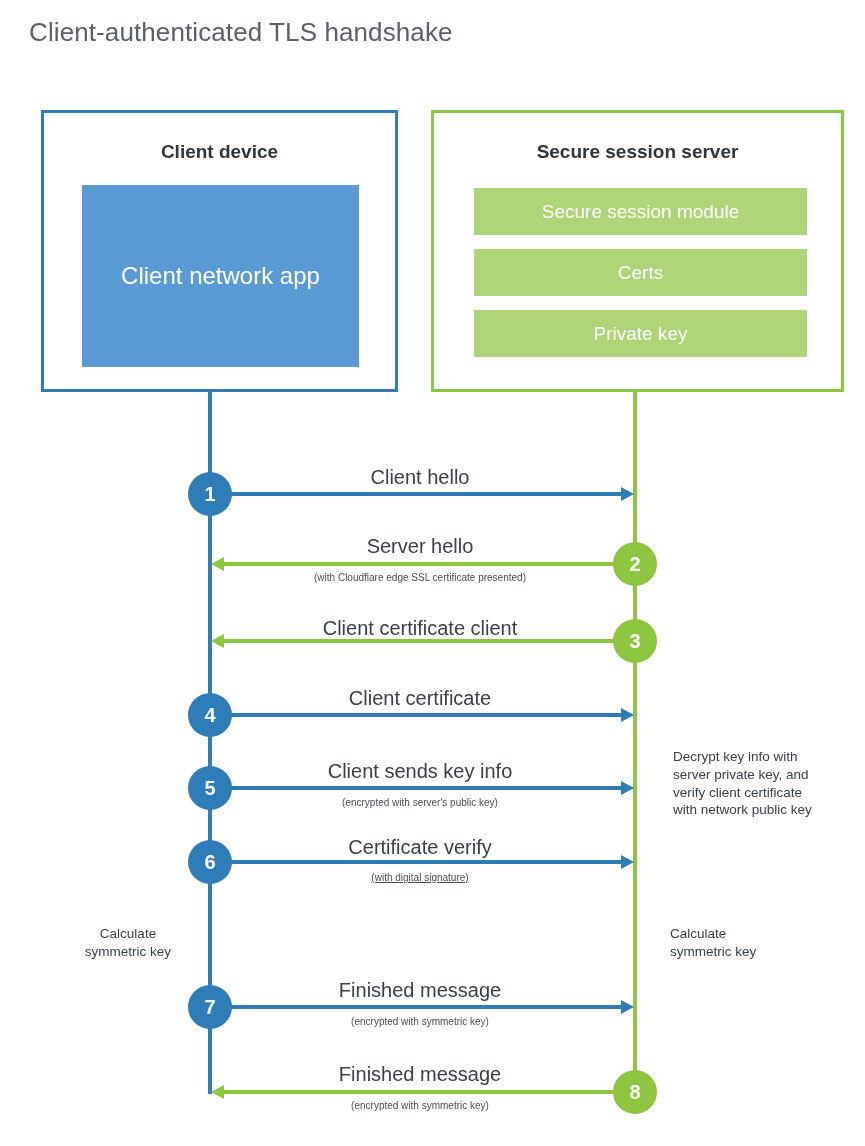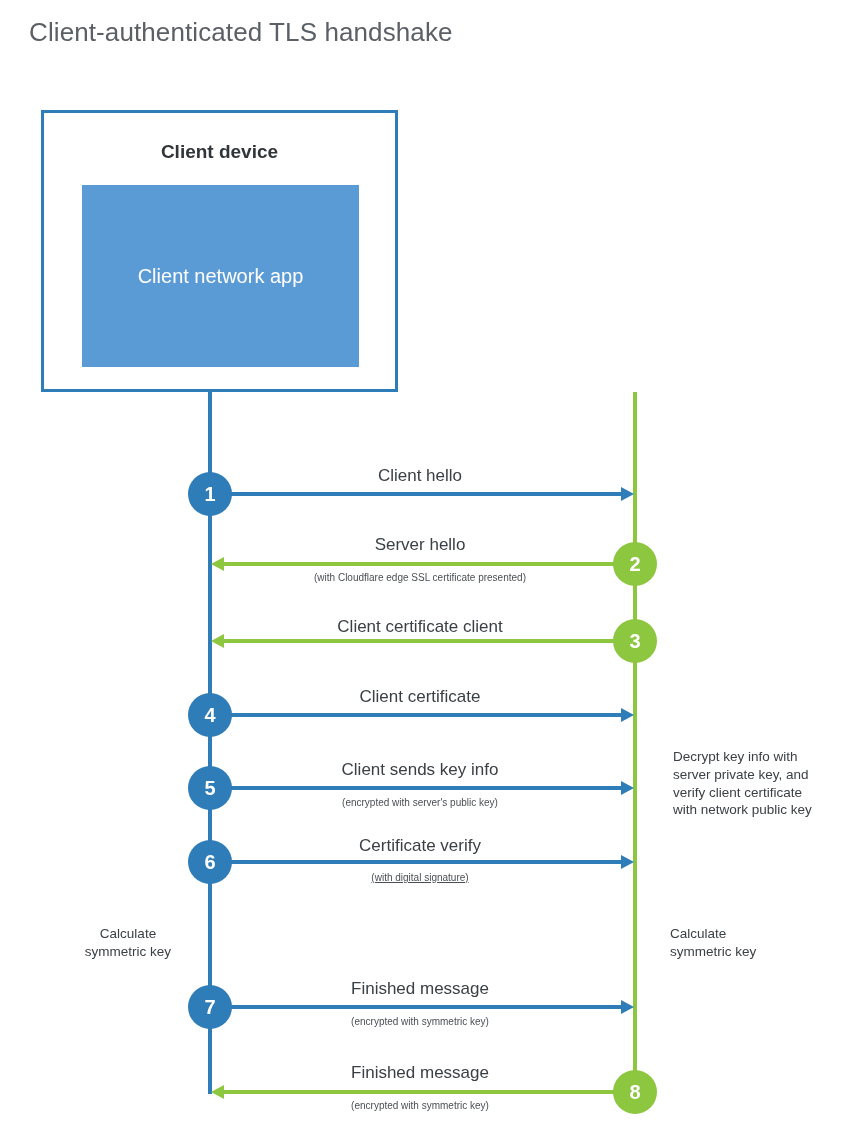--- a/index.html
+++ b/index.html
@@ -68,21 +68,21 @@
     left: 38px;
     top: 72px;
     width: 277px;
     height: 182px;
     background: #5B9BD5;
     color: #ffffff;
     display: flex;
     align-items: center;
     justify-content: center;
     text-align: center;
-    font-size: 20px;
+    font-size: 24px;
     line-height: 1.3;
     font-weight: 400;
   }
 
   .server-bars {
     position: absolute;
     left: 40px;
     top: 75px;
     width: 333px;
   }
@@ -153,21 +153,21 @@
   }
   .arrow.blue .shaft { background: #2E7CB8; }
   .arrow.blue .head { border-left: 13px solid #2E7CB8; }
   .arrow.green .shaft { background: #8DC63F; }
   .arrow.green .head { border-right: 13px solid #8DC63F; }
 
   
   .msg-label {
     position: absolute;
     text-align: center;
-    font-size: 17px;
+    font-size: 20px;
     color: #3b4046;
     white-space: nowrap;
     z-index: 3;
   }
   .msg-sublabel {
     position: absolute;
     text-align: center;
     font-size: 10px;
     color: #4a4f55;
     white-space: nowrap;
@@ -189,20 +189,28 @@
 
 <div id="canvas">
 
   <div class="page-title">Client-authenticated TLS handshake</div>
 
   <div class="party-box client">
     <div class="party-title">Client device</div>
     <div class="client-app">Client network app</div>
   </div>
 
+  <div class="party-box server">
+    <div class="party-title">Secure session server</div>
+    <div class="server-bars">
+      <div class="server-bar">Secure session module</div>
+      <div class="server-bar">Certs</div>
+      <div class="server-bar">Private key</div>
+    </div>
+  </div>
 
   <div class="lifeline client-line"></div>
   <div class="lifeline server-line"></div>
 
   <div class="msg-label" style="left:220px; top:466px; width:400px;">Client hello</div>
   <div class="arrow blue" style="left:210px; top:486px; width:424px;">
     <div class="shaft" style="left:0; width:411px;"></div>
     <div class="head" style="left:411px;"></div>
   </div>
   <div class="step-circle blue" style="left:188px; top:472px;">

